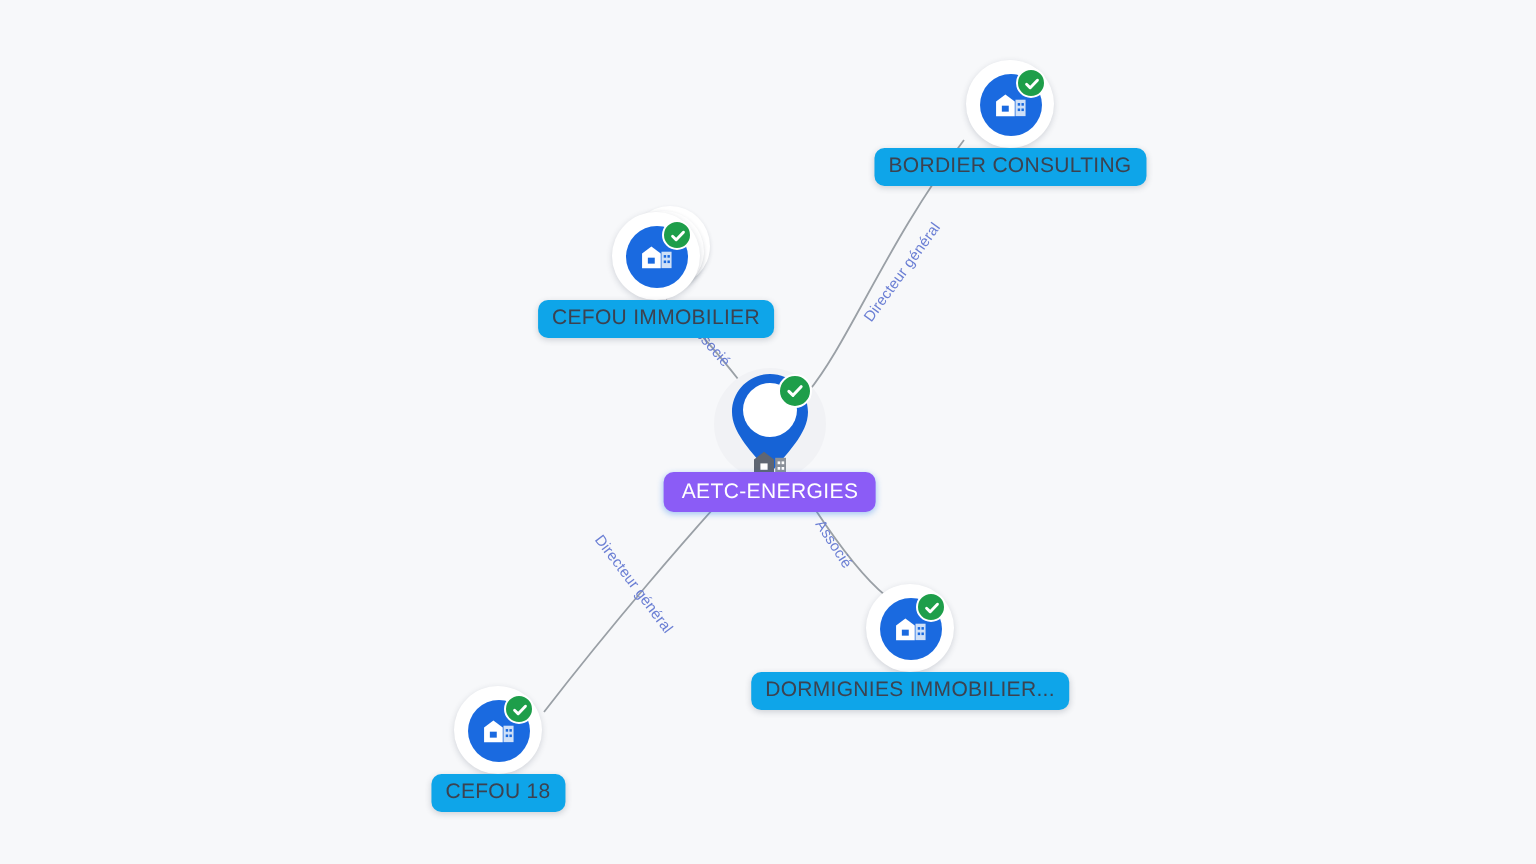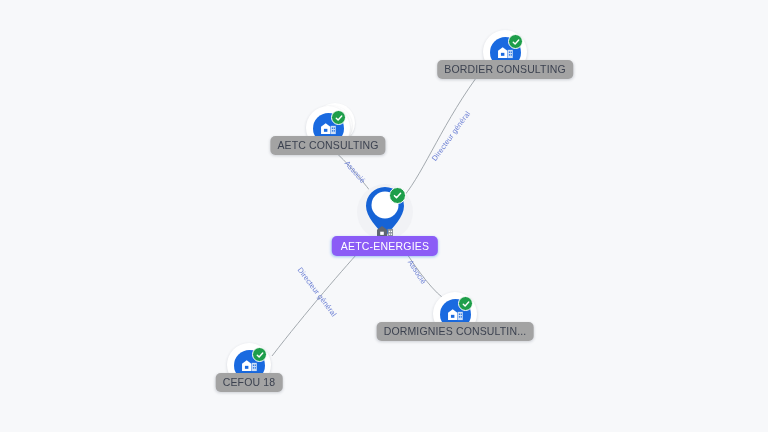--- a/index.html
+++ b/index.html
@@ -91,22 +91,22 @@
     justify-content: center;
     box-sizing: border-box;
   }
   .check-badge svg { display: block; }
 
   .node-label {
     position: absolute;
     left: 50%;
     top: 50%;
     transform: translate(-50%, 0);
-    margin-top: 8px;
-    background: #a3a3a3;
+    margin-top: 22px;
+    background: #0ea5e9;
     color: #3c4250;
     font-size: 10.5px;
     letter-spacing: .15px;
     white-space: nowrap;
     padding: 3px 7px 4px 7px;
     border-radius: 5px;
     box-shadow: 0 1px 3px rgba(40,50,70,.20);
   }
 
   
@@ -242,41 +242,41 @@
             <rect x="14.6" y="7" width="1.3" height="1.4" fill="#1a6ae0"></rect>
             <rect x="12.6" y="9.9" width="1.3" height="1.4" fill="#1a6ae0"></rect>
             <rect x="14.6" y="9.9" width="1.3" height="1.4" fill="#1a6ae0"></rect>
           </svg>
         </div>
         <div class="check-badge" style="background: rgb(30, 158, 74);">
           <svg width="8" height="8" viewBox="0 0 10 10" xmlns="http://www.w3.org/2000/svg">
             <path d="M1.6 5.2 L3.9 7.4 L8.4 2.6" stroke="#ffffff" stroke-width="1.8" fill="none" stroke-linecap="round" stroke-linejoin="round"></path>
           </svg>
         </div>
-        <div class="node-label">AETC CONSULTING</div>
+        <div class="node-label">CEFOU IMMOBILIER</div>
       </div>
       <div class="node" style="left: 455px; top: 314px;">
         <div class="node-halo"></div>
         <div class="node-disc" style="background: rgb(26, 106, 224);">
           <svg width="17" height="14" viewBox="0 0 18 15" xmlns="http://www.w3.org/2000/svg">
             <path d="M1 14 L1 6.2 L6 2.4 L11 6.2 L11 14 Z" fill="#ffffff"></path>
             <rect x="11.4" y="5.2" width="5.4" height="8.8" fill="#cfe0f7"></rect>
             <rect x="4.1" y="8.4" width="3.7" height="3.2" fill="#1a6ae0"></rect>
             <rect x="12.6" y="7" width="1.3" height="1.4" fill="#1a6ae0"></rect>
             <rect x="14.6" y="7" width="1.3" height="1.4" fill="#1a6ae0"></rect>
             <rect x="12.6" y="9.9" width="1.3" height="1.4" fill="#1a6ae0"></rect>
             <rect x="14.6" y="9.9" width="1.3" height="1.4" fill="#1a6ae0"></rect>
           </svg>
         </div>
         <div class="check-badge" style="background: rgb(30, 158, 74);">
           <svg width="8" height="8" viewBox="0 0 10 10" xmlns="http://www.w3.org/2000/svg">
             <path d="M1.6 5.2 L3.9 7.4 L8.4 2.6" stroke="#ffffff" stroke-width="1.8" fill="none" stroke-linecap="round" stroke-linejoin="round"></path>
           </svg>
         </div>
-        <div class="node-label">DORMIGNIES CONSULTIN...</div>
+        <div class="node-label">DORMIGNIES IMMOBILIER...</div>
       </div>
       <div class="node" style="left: 249px; top: 365px;">
         <div class="node-halo"></div>
         <div class="node-disc" style="background: rgb(26, 106, 224);">
           <svg width="17" height="14" viewBox="0 0 18 15" xmlns="http://www.w3.org/2000/svg">
             <path d="M1 14 L1 6.2 L6 2.4 L11 6.2 L11 14 Z" fill="#ffffff"></path>
             <rect x="11.4" y="5.2" width="5.4" height="8.8" fill="#cfe0f7"></rect>
             <rect x="4.1" y="8.4" width="3.7" height="3.2" fill="#1a6ae0"></rect>
             <rect x="12.6" y="7" width="1.3" height="1.4" fill="#1a6ae0"></rect>
             <rect x="14.6" y="7" width="1.3" height="1.4" fill="#1a6ae0"></rect>

